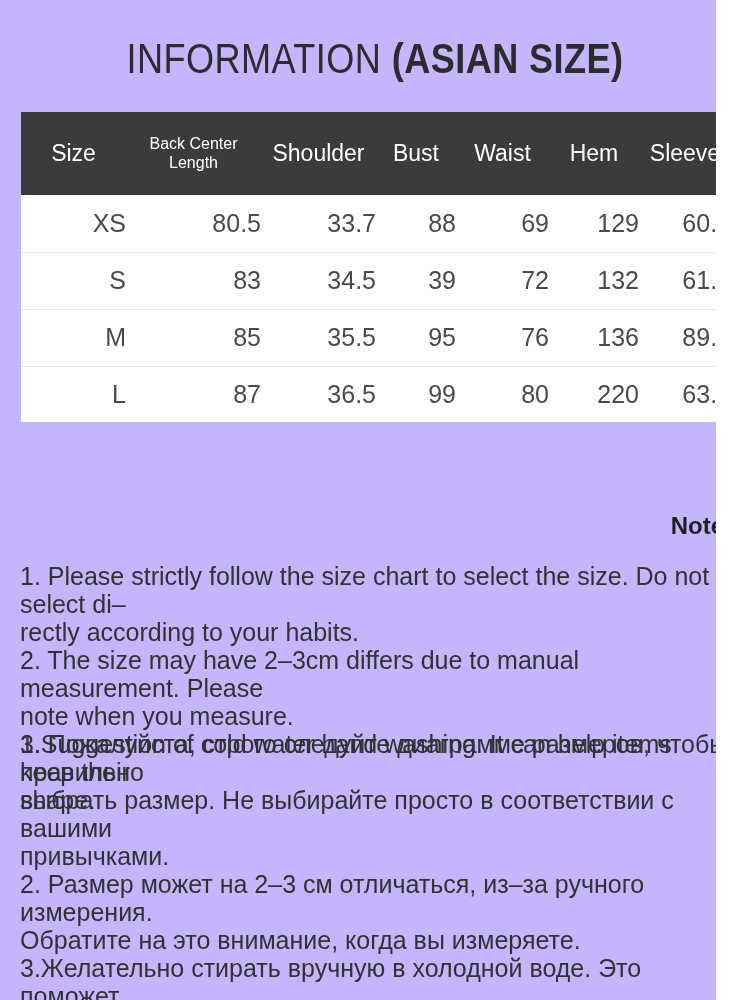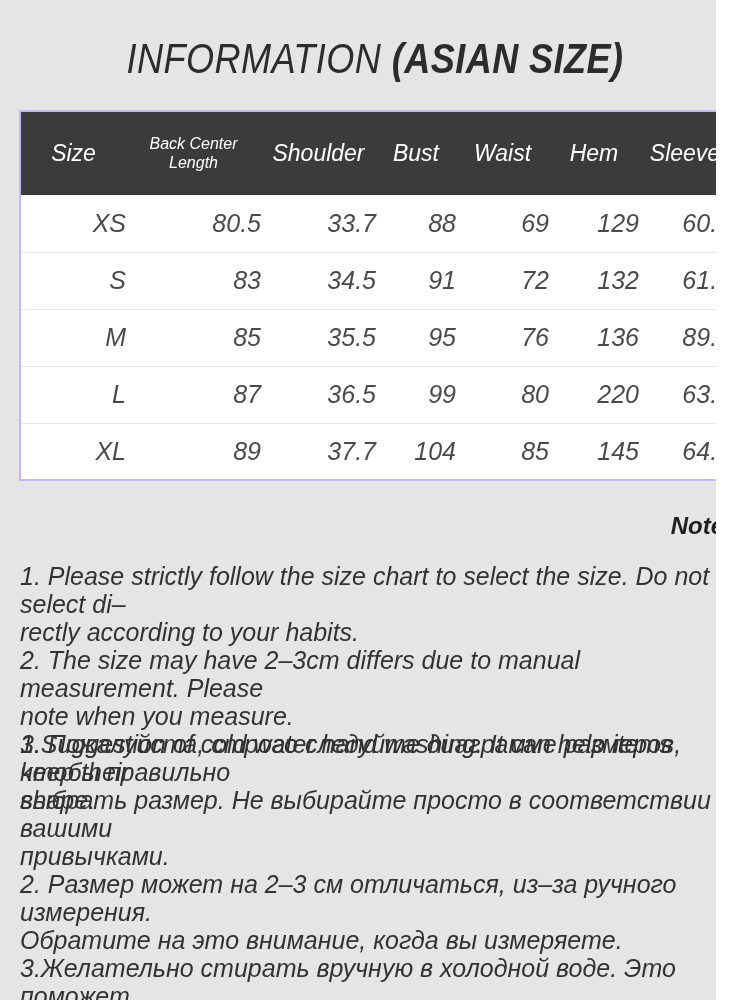--- a/index.html
+++ b/index.html
@@ -2,21 +2,21 @@
 <html><head>
 <meta charset="utf-8">
 <style>
   * { box-sizing: border-box; }
   html, body { margin: 0; padding: 0; background: #ffffff; }
   body {
     width: 750px; height: 1000px;
     font-family: "Liberation Sans", sans-serif;
     color: #333333;
   }
-  .page { position: relative; width: 716px; height: 1000px; overflow: hidden; background: #e5e5e5; font-style: italic; }
+  .page { position: relative; width: 716px; height: 1000px; overflow: hidden; background: #c4b5fd; }
 
   
   .title {
     position: absolute; top: 34px; left: 0; width: 750px;
     margin: 0; text-align: center; white-space: nowrap;
     font-size: 43px; font-weight: 300; color: #2c2c2e;
     transform: scaleX(0.84); transform-origin: 50% 50%;
     letter-spacing: 0.5px;
   }
   .title .title-bold { font-weight: 700; }
@@ -92,21 +92,21 @@
         <td>33.7</td>
         <td>88</td>
         <td>69</td>
         <td>129</td>
         <td>60.5</td>
       </tr>
       <tr>
         <td>S</td>
         <td>83</td>
         <td>34.5</td>
-        <td>91</td>
+        <td>39</td>
         <td>72</td>
         <td>132</td>
         <td>61.5</td>
       </tr>
       <tr>
         <td>M</td>
         <td>85</td>
         <td>35.5</td>
         <td>95</td>
         <td>76</td>
@@ -114,29 +114,20 @@
         <td>89.1</td>
       </tr>
       <tr>
         <td>L</td>
         <td>87</td>
         <td>36.5</td>
         <td>99</td>
         <td>80</td>
         <td>220</td>
         <td>63.5</td>
-      </tr>
-      <tr>
-        <td>XL</td>
-        <td>89</td>
-        <td>37.7</td>
-        <td>104</td>
-        <td>85</td>
-        <td>145</td>
-        <td>64.5</td>
       </tr>
     </tbody>
   </table>
 
   <section class="note-section">
     <h2>Note:</h2>
     <p class="body-text">1. Please strictly follow the size chart  to select the size. Do not select di–
 rectly according to your habits.
 2. The size may have 2–3cm differs due to manual measurement. Please
 note when you measure.

